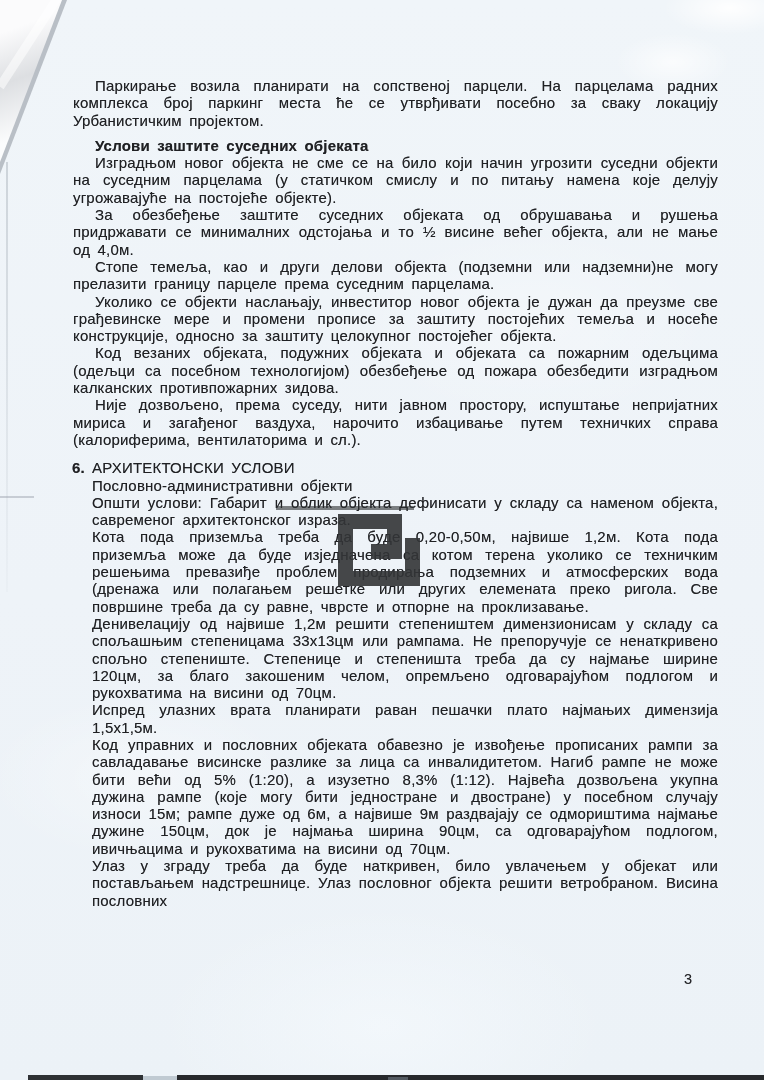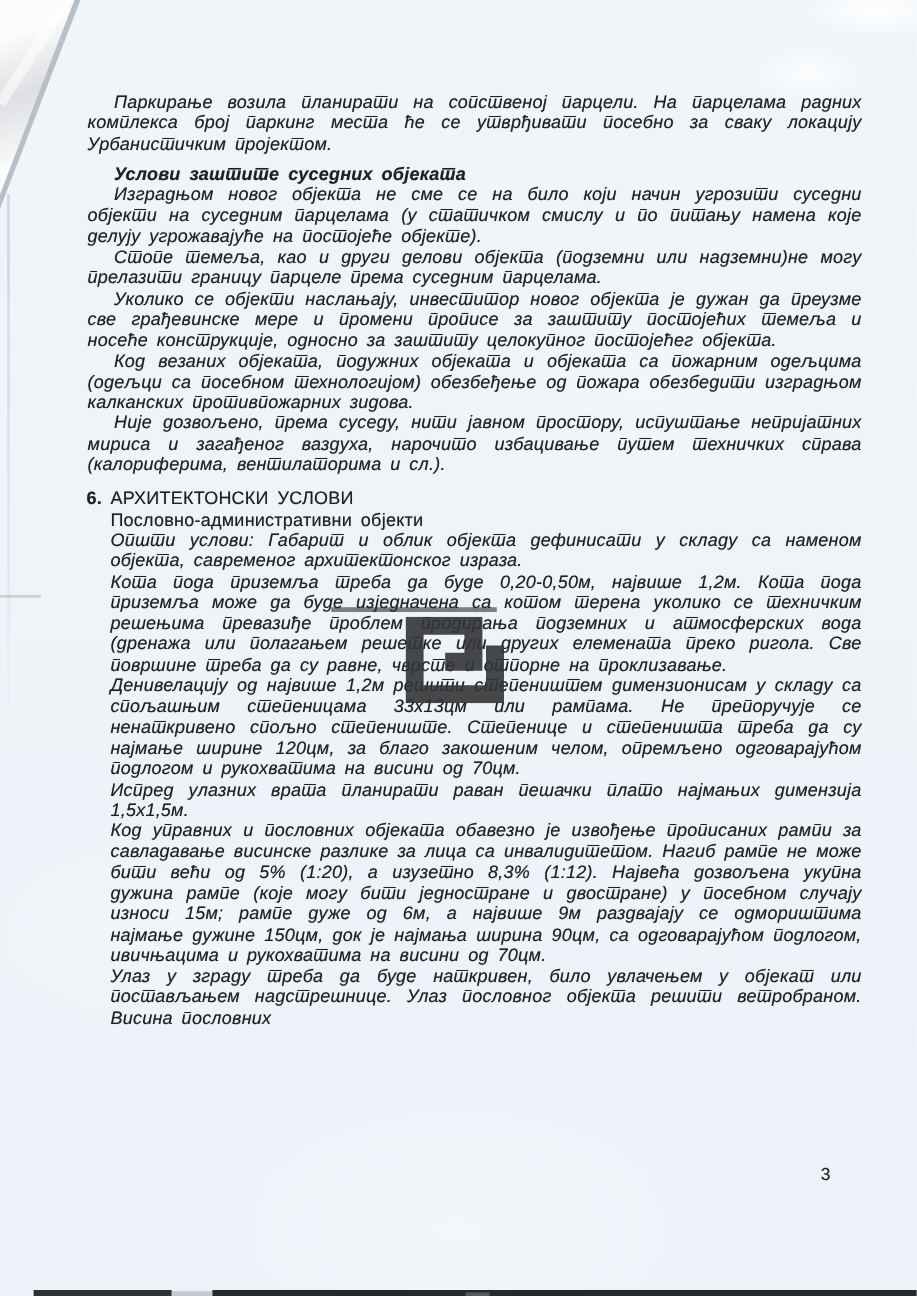--- a/index.html
+++ b/index.html
@@ -36,21 +36,21 @@
   .strip{position:absolute;height:5px;top:1075px;}
   .strip.s1{left:28px;width:115px;background:#2e3134;}
   .strip.s2{left:143px;width:34px;background:rgba(140,152,163,0.45);height:4px;top:1076px;}
   .strip.s3{left:177px;width:587px;background:#27292c;}
   .strip.s4{left:388px;width:20px;background:rgba(120,132,142,0.55);height:3px;top:1077px;}
   
   .doc-text{position:absolute;left:73px;top:77px;width:645px;
     color:#1f2023;font-size:15px;line-height:17.3px;
     letter-spacing:0.2px;word-spacing:3px;text-align:justify;
     text-shadow:0 0 0.6px rgba(32,33,36,0.55);}
-  .doc-text p{margin:0;text-indent:22px;font-style:italic;}
+  .doc-text p{margin:0;text-indent:22px;}
   .doc-text p.heading{margin-top:8px;font-weight:700;}
   .sec6{margin-top:11px;position:relative;padding-left:19px;}
   .sec6-num{position:absolute;left:-1px;top:0;font-weight:700;}
   .sec6 h4,.sec6 h5{margin:0;font-size:15px;font-weight:400;line-height:17.3px;}
   .sec6 .s6p p{text-indent:0;}
   
   .wm-strike{position:absolute;left:276px;top:506px;width:138px;height:4px;
     background:rgba(45,48,50,0.6);z-index:5;}
   .wm-logo{position:absolute;left:338px;top:514px;width:82px;height:72px;z-index:5;opacity:0.9;}
   .page-num{position:absolute;left:684px;top:971px;font-size:14.5px;color:#26272a;
@@ -76,20 +76,21 @@
   <svg viewBox="0 0 82 72" width="82" height="72" aria-hidden="true">
     <path d="M74.5,24 L74.5,64.5 L7.5,64.5 L7.5,7.5 L56.5,7.5 L56.5,37.5 L33,37.5" fill="none" stroke="#333537" stroke-width="15" stroke-linecap="butt" stroke-linejoin="miter"></path>
   </svg>
 </div>
 
 <div class="doc-text">
   <div id="intro-blocks">
       <p>Паркирање возила планирати на сопственој парцели. На парцелама радних комплекса број паркинг места ће се утврђивати посебно за сваку локацију Урбанистичким пројектом.</p>
       <p class="heading">Услови заштите суседних објеката</p>
       <p>Изградњом новог објекта не сме се на било који начин угрозити суседни објекти на суседним парцелама (у статичком смислу и по питању намена које делују угрожавајуће на постојеће објекте).</p>
+      <p>За обезбеђење заштите суседних објеката од обрушавања и рушења придржавати се минималних одстојања и то ½ висине већег објекта, али не мање од 4,0м.</p>
       <p>Стопе темеља, као и други делови објекта (подземни или надземни)не могу прелазити границу парцеле према суседним парцелама.</p>
       <p>Уколико се објекти наслањају, инвеститор новог објекта је дужан да преузме све грађевинске мере и промени прописе за заштиту постојећих темеља и носеће конструкције, односно за заштиту целокупног постојећег објекта.</p>
       <p>Код везаних објеката, подужних објеката и објеката са пожарним одељцима (одељци са посебном технологијом) обезбеђење од пожара обезбедити изградњом калканских противпожарних зидова.</p>
       <p>Није дозвољено, према суседу, нити јавном простору, испуштање непријатних мириса и загађеног ваздуха, нарочито избацивање путем техничких справа (калориферима, вентилаторима и сл.).</p>
     </div>
 
   <div class="sec6">
     <span class="sec6-num">6.</span>
     <div class="sec6-body">
       <h4>АРХИТЕКТОНСКИ УСЛОВИ</h4>

